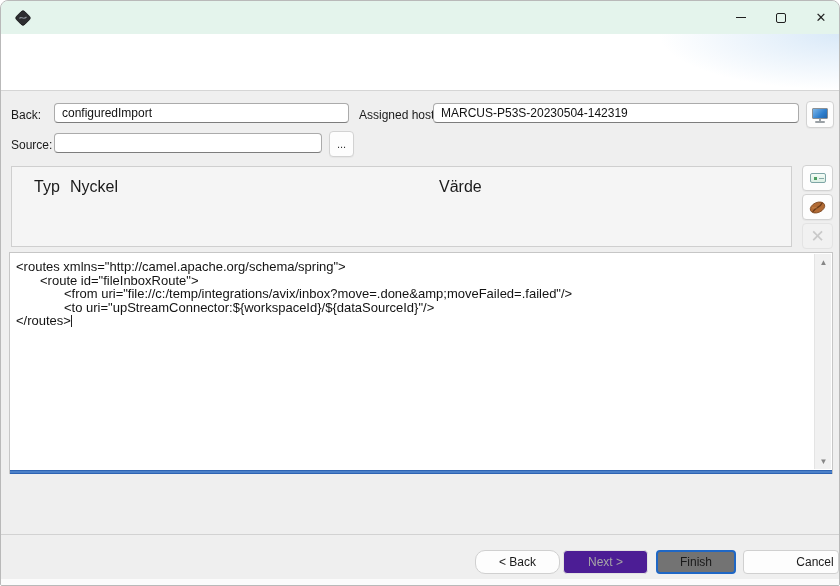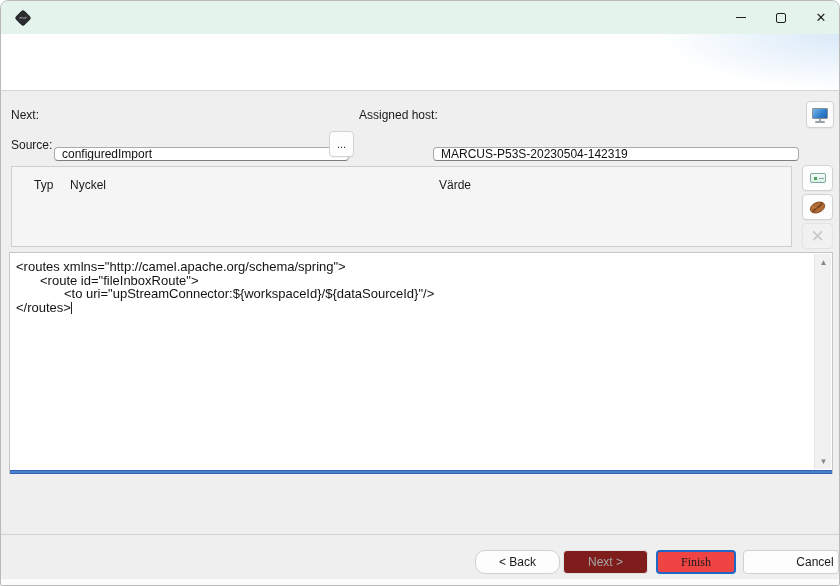--- a/index.html
+++ b/index.html
@@ -20,23 +20,23 @@
   .close-glyph { font-size:13px; line-height:1; color:#1f1f1f; }
   
   .banner { position:absolute; left:0; top:33px; width:840px; height:57px; background:#ffffff; border-bottom:1px solid #d5d5d5; }
   .banner .swoosh {
     position:absolute; right:0; top:0; width:320px; height:56px;
     background: radial-gradient(ellipse 260px 80px at 100% 0%, #d9e9f8 0%, rgba(255,255,255,0) 70%);
   }
   
   .label { position:absolute; font-size:12px; color:#1a1a1a; white-space:nowrap; }
   .tfield {
-    position:absolute; height:14px; background:#ffffff;
+    position:absolute; height:20px; background:#ffffff;
     border:1px solid #ababab; border-bottom-color:#7d7d7d; border-radius:4px;
-    font-family:"Liberation Sans",sans-serif; font-size:12px; color:#111; padding:0 7px; outline:none;margin-top:44px;
+    font-family:"Liberation Sans",sans-serif; font-size:12px; color:#111; padding:0 7px; outline:none;
   }
   .sq-btn {
     position:absolute; background:#fdfdfd; border:1px solid #d2d2d2; border-radius:4px;
     display:flex; align-items:center; justify-content:center; font-size:11px; color:#333;
     box-shadow:0 1px 1px rgba(0,0,0,.04);
   }
   .sq-btn.disabled { background:#f1f1f1; border-color:#e3e3e3; box-shadow:none; }
   
   .monitor { position:relative; width:18px; height:16px; }
   .monitor .screen { position:absolute; left:1px; top:1px; width:16px; height:11px; border:1.5px solid #8a8f94; border-radius:1px;
@@ -46,41 +46,41 @@
   
   .fieldicon { position:relative; width:16px; height:10px; border:1px solid #7fa6a6; border-radius:2px;
     background:linear-gradient(#f3fbf6,#dcefe4); }
   .fieldicon .dot { position:absolute; left:3px; top:3px; width:3px; height:3px; background:#4d9e62; }
   .fieldicon .line { position:absolute; left:8px; top:4px; width:5px; height:1px; background:#8aa; }
   
   .xicon { font-size:17px; color:#c9c9c9; line-height:1; }
   
   .prop-table { position:absolute; left:10px; top:165px; width:781px; height:81px;
     background:#f5f5f5; border:1px solid #cfcfcf; }
-  .prop-header { position:absolute; top:11px; font-size:12px; color:#1a1a1a; }
+  .prop-header { position:absolute; top:11px; font-size:16px; color:#1a1a1a; }
   
   .editor { position:absolute; left:8px; top:251px; width:824px; height:222px;
     background:#ffffff; border:1px solid #c6c6c6; border-bottom:none; }
   .editor .accent { position:absolute; left:0; bottom:0; width:100%; height:4px;
     background:linear-gradient(#1f55a8, #5b8fd4 50%, #1f55a8); }
   .code-lines { position:absolute; left:0; top:0; right:18px; bottom:4px; overflow:hidden;
     padding:7px 4px 0 6px; font-family:"Liberation Sans",sans-serif; font-size:13px; color:#131313; }
   .code-line { white-space:pre; tab-size:24px; -moz-tab-size:24px; height:13.5px; line-height:13.5px; }
   .caret { display:inline-block; width:1px; height:12px; background:#222; vertical-align:-2px; }
   .vscroll { position:absolute; right:1px; top:1px; width:17px; bottom:5px; background:#f1f1f1; border-left:1px solid #e4e4e4; }
   .vscroll .arrow { position:absolute; left:0; width:17px; height:16px; display:flex; align-items:center; justify-content:center;
     font-size:8px; color:#868686; }
   .vscroll .up { top:0; } .vscroll .down { bottom:0; }
   
   .sep { position:absolute; left:0; top:533px; width:840px; height:1px; background:#d2d2d2; }
   .footer-btn { position:absolute; top:549px; height:24px; border-radius:4px; font-size:12px; color:#1a1a1a;
     background:#fdfdfd; border:1px solid #d0d0d0; display:flex; align-items:center; justify-content:center;
     font-family:"Liberation Sans",sans-serif; }
-  .footer-btn.disabled { color:#a6a6a6; background:#7f1d1d; border-color:#e2e2e2; }
-  .footer-btn.default { border:2px solid #1f67c5; background:#ef4444;font-family:Liberation Serif, serif; }
+  .footer-btn.disabled { color:#a6a6a6; background:#4c1d95; border-color:#e2e2e2; }
+  .footer-btn.default { border:2px solid #1f67c5; background:#737373; }
   .bottom-strip { position:absolute; left:0; top:578px; width:840px; height:8px; background:#fbfbfb; }
 </style>
 </head>
 <body>
 
 <div class="window">
 
   <div class="titlebar">
     <svg class="app-icon" viewBox="0 0 20 20">
       <rect x="4.2" y="4.2" width="11.6" height="11.6" rx="2.5" transform="rotate(45 10 10)" fill="#2d2d30" stroke="#141416" stroke-width="0.8"></rect>
@@ -96,21 +96,21 @@
       <div class="win-btn">
           <span class="close-glyph">✕</span>
         </div>
     </div>
   </div>
 
   <div class="banner">
     <div class="swoosh"></div>
   </div>
 
-  <span class="label" style="left:10px; top:107px;">Next:</span>
+  <span class="label" style="left:10px; top:107px;">Back:</span>
   <input class="tfield" style="left: 53px; top: 102px; width: 295px;" value="configuredImport">
   <span class="label" style="left:358px; top:107px;">Assigned host:</span>
   <input class="tfield" style="left: 432px; top: 102px; width: 366px;" value="MARCUS-P53S-20230504-142319">
   <div class="sq-btn" style="left:805px; top:100px; width:28px; height:27px;">
     <span class="monitor">
       <span class="screen"></span>
         <span class="neck"></span>
         <span class="base"></span>
     </span>
   </div>
@@ -141,20 +141,21 @@
     </svg>
   </div>
   <div class="sq-btn disabled" style="left:801px; top:222px; width:31px; height:26px;">
     <span class="xicon">✕</span>
   </div>
 
   <div class="editor">
     <div class="code-lines">
         <div class="code-line">&lt;routes xmlns="http://camel.apache.org/schema/spring"&gt;</div>
         <div class="code-line">	&lt;route id="fileInboxRoute"&gt;</div>
+        <div class="code-line">		&lt;from uri="file://c:/temp/integrations/avix/inbox?move=.done&amp;amp;moveFailed=.failed"/&gt;</div>
         <div class="code-line">		&lt;to uri="upStreamConnector:${workspaceId}/${dataSourceId}"/&gt;</div>
         <div class="code-line">&lt;/routes&gt;<span class="caret"></span></div>
       </div>
     <div class="vscroll">
       <div class="arrow up">▲</div>
       <div class="arrow down">▼</div>
     </div>
     <div class="accent"></div>
   </div>
 

